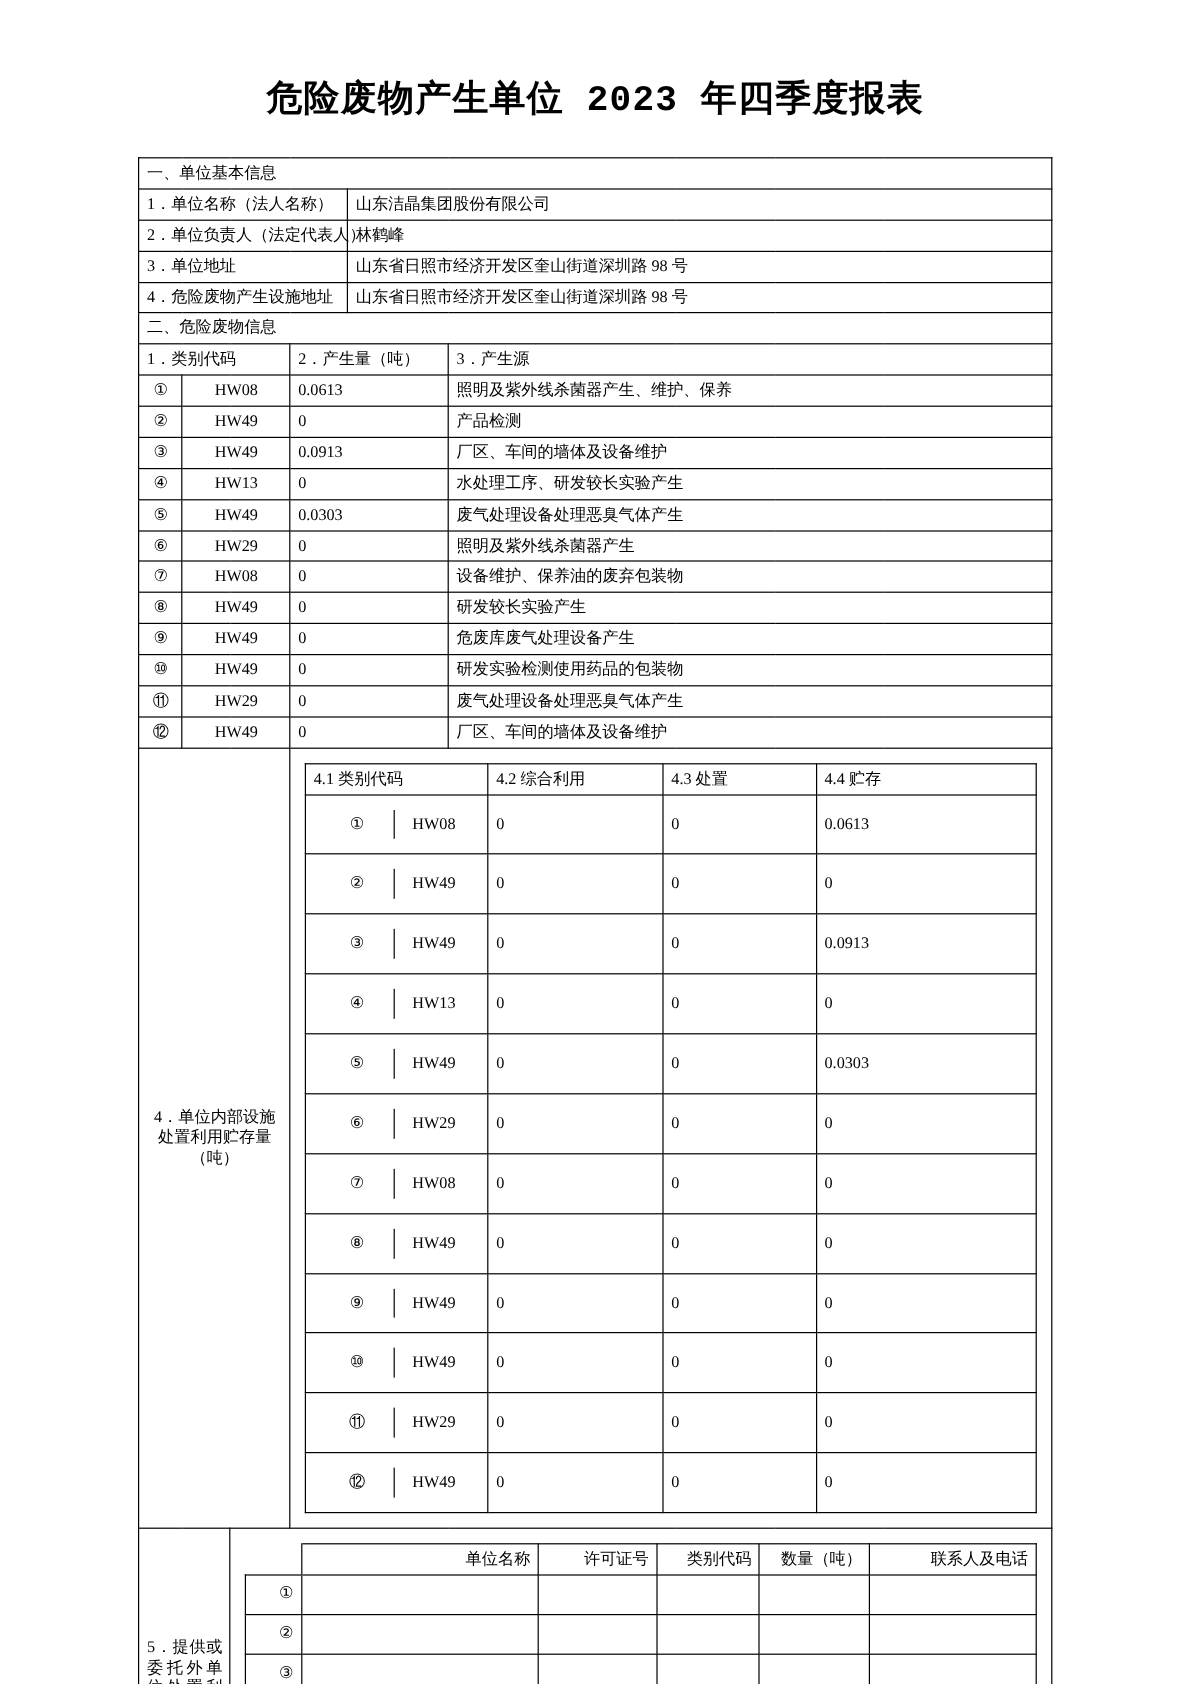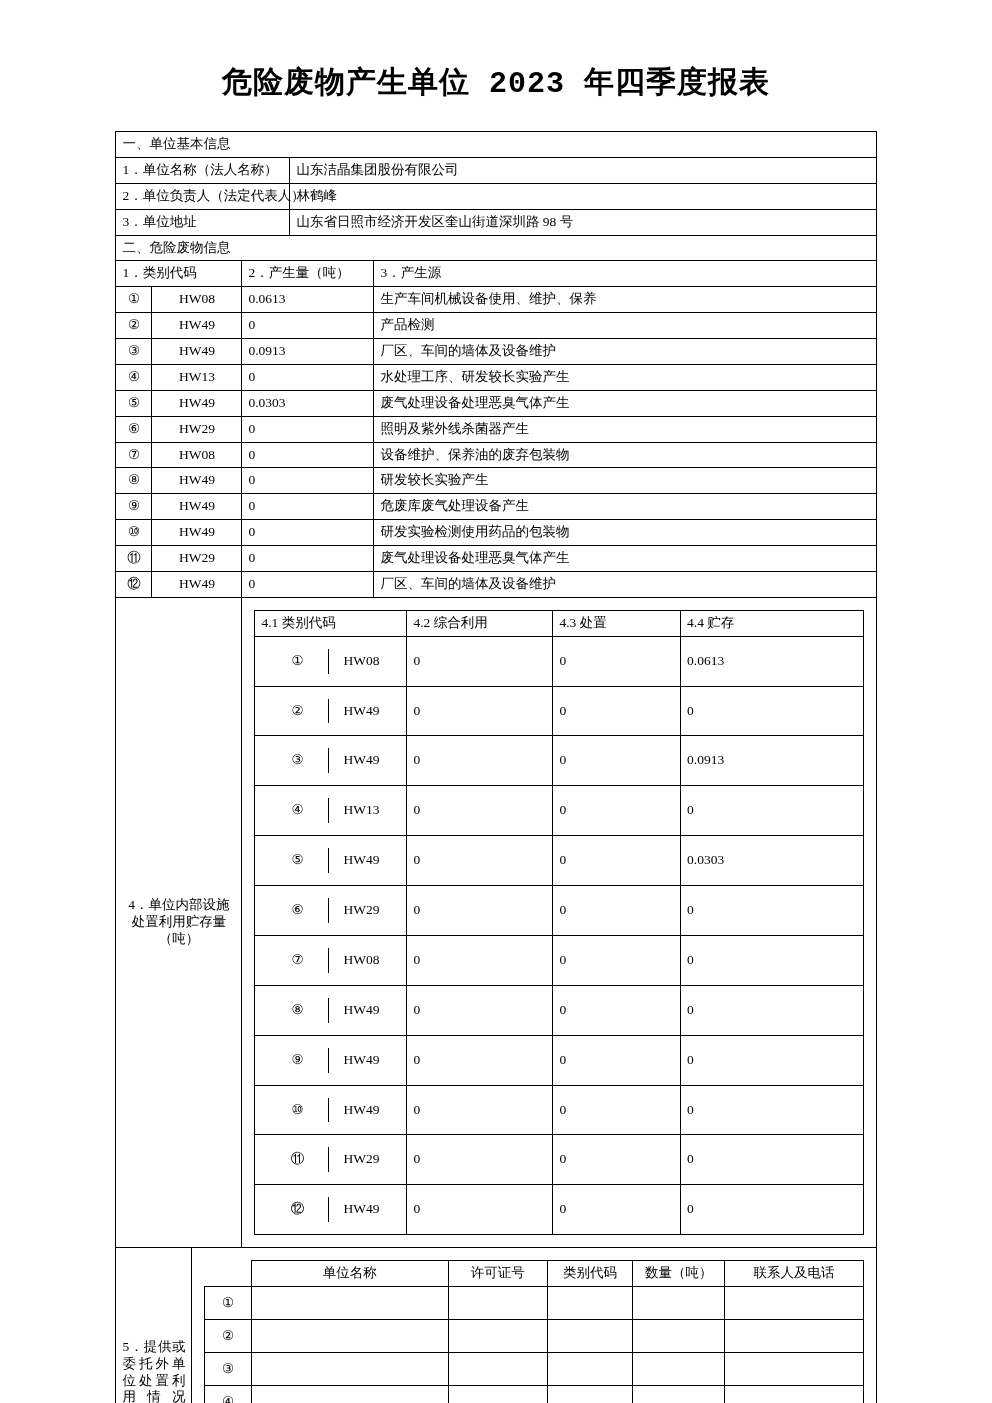--- a/index.html
+++ b/index.html
@@ -84,21 +84,21 @@
     line-height: 1.5;
   }
   .vlabel5 {
     text-align: justify;
     text-align-last: justify;
     padding: 4px 10px;
     vertical-align: middle;
     line-height: 1.7;
     font-size: 13.5px;
   }
-  .ctr { text-align: center; }
+  .ctr { text-align: right; }
   .empty-row td { height: 24px; }
 </style>
 </head>
 <body>
 
 <div class="page">
 
   <div class="doc-title">危险废物产生单位 2023 年四季度报表</div>
 
   <table class="main">
@@ -128,37 +128,41 @@
     <tr>
       <td class="lbl" colspan="4">2．单位负责人（法定代表人）</td>
       <td colspan="6">林鹤峰</td>
     </tr>
 
     <tr>
       <td class="lbl" colspan="4">3．单位地址</td>
       <td colspan="6">山东省日照市经济开发区奎山街道深圳路 98 号</td>
     </tr>
 
+    <tr>
+      <td class="lbl" colspan="4">4．危险废物产生设施地址</td>
+      <td colspan="6">山东省日照市经济开发区奎山街道深圳路 98 号</td>
+    </tr>
 
 
     <tr>
       <td class="sec" colspan="10">二、危险废物信息</td>
     </tr>
 
     <tr>
       <td colspan="3">1．类别代码</td>
       <td colspan="2">2．产生量（吨）</td>
       <td colspan="5">3．产生源</td>
     </tr>
 
     <tr>
       <td class="num">①</td>
       <td class="code" colspan="2">HW08</td>
       <td colspan="2">0.0613</td>
-      <td colspan="5">生产车间机械设备使用、维护、保养</td>
+      <td colspan="5">照明及紫外线杀菌器产生、维护、保养</td>
     </tr>
     <tr>
       <td class="num">②</td>
       <td class="code" colspan="2">HW49</td>
       <td colspan="2">0</td>
       <td colspan="5">产品检测</td>
     </tr>
     <tr>
       <td class="num">③</td>
       <td class="code" colspan="2">HW49</td>

